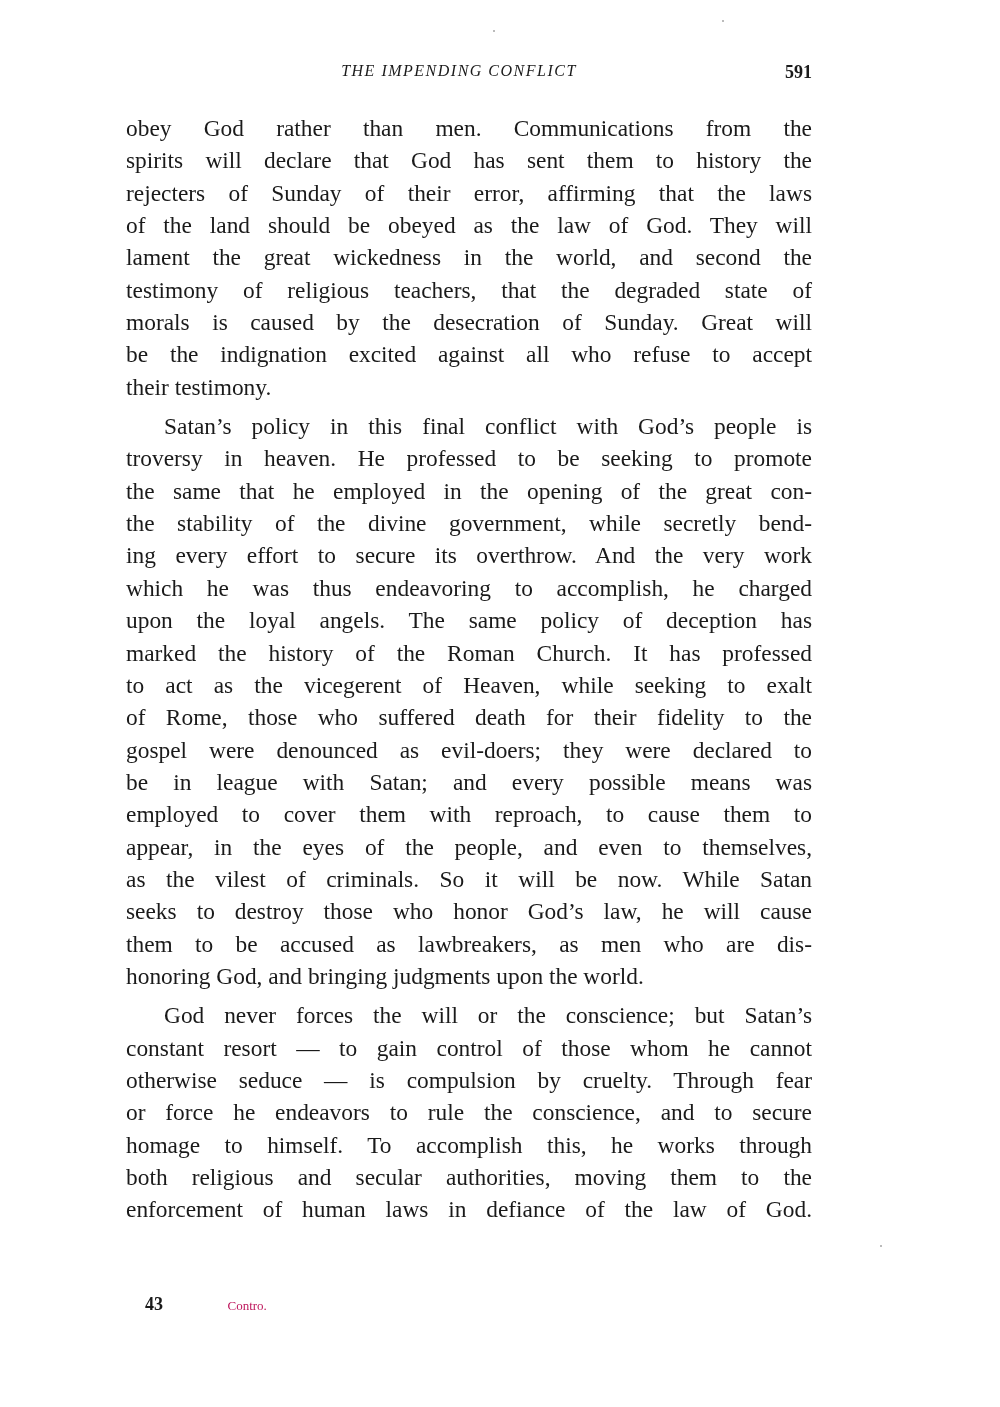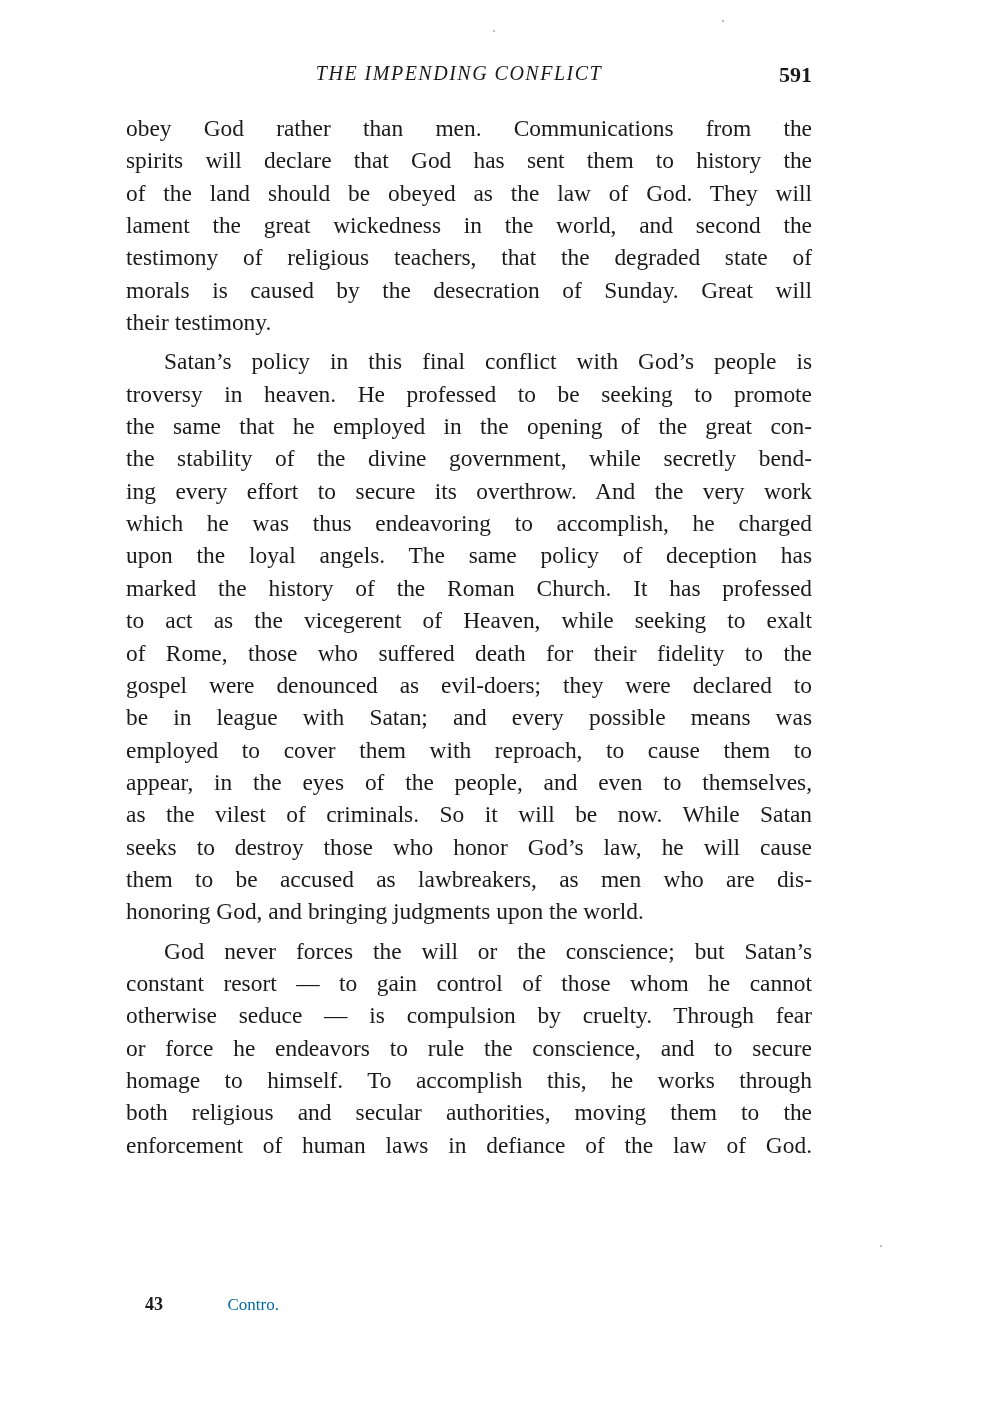--- a/index.html
+++ b/index.html
@@ -6,58 +6,60 @@
     body {
       width: 1000px; height: 1407px; position: relative; overflow: hidden;
       font-family: "Liberation Serif", "DejaVu Serif", serif; color: #1a1a1a;
     }
     .page { position: absolute; left: 0; top: 0; width: 1000px; height: 1407px; }
     .running-head {
       position: absolute; left: 106px; top: 62px; width: 706px; height: 30px;
     }
     .running-title {
       position: absolute; left: 0; right: 0; text-align: center; top: 0;
-      font-style: italic; font-size: 20px; letter-spacing: 1.5px;
+      font-style: italic; font-size: 16px; letter-spacing: 1.5px;
     }
     .page-number {
-      position: absolute; right: 0; top: 0; font-size: 22px; font-weight: bold;
+      position: absolute; right: 0; top: 0; font-size: 18px; font-weight: bold;
     }
     .body-text {
       position: absolute; left: 106px; top: 112px; width: 706px;
       font-size: 23.4px; line-height: 32.35px;
     }
     .para { margin: 0 0 7px 0; text-align: justify; text-align-last: left; }
     .line { display: block; text-align: justify; text-align-last: justify; white-space: nowrap; margin-left: 20px; }
     .line.last { text-align-last: left; }
     .line.indent { text-indent: 38px; font-family: Liberation Serif, serif; }
     .footer {
       position: absolute; left: 145px; top: 1294px; font-size: 18px;
     }
     .signature-number { font-weight: bold; display: inline-block; width: 78px; }
-    .signature-mark { font-size: 17px; color: #0369a1; }
+    .signature-mark { font-size: 13px; color: #be185d; }
     .speck { position: absolute; width: 2px; height: 2px; background: #bbb; }
   </style>
 </head>
 <body>
 
 <div class="page">
 
   <div class="running-head">
     <div class="running-title">THE IMPENDING CONFLICT</div>
     <div class="page-number">591</div>
   </div>
 
   <div class="body-text">
     <p class="para">
       <span class="line">obey God rather than men. Communications from the</span>
       <span class="line">spirits will declare that God has sent them to history the</span>
+      <span class="line">rejecters of Sunday of their error, affirming that the laws</span>
       <span class="line">of the land should be obeyed as the law of God. They will</span>
       <span class="line">lament the great wickedness in the world, and second the</span>
       <span class="line">testimony of religious teachers, that the degraded state of</span>
       <span class="line">morals is caused by the desecration of Sunday. Great will</span>
+      <span class="line">be the indignation excited against all who refuse to accept</span>
       <span class="line last">their testimony.</span>
     </p>
 
     <p class="para">
       <span class="line indent">Satan’s policy in this final conflict with God’s people is</span>
       <span class="line">troversy in heaven. He professed to be seeking to promote</span>
       <span class="line">the same that he employed in the opening of the great con-</span>
       <span class="line">the stability of the divine government, while secretly bend-</span>
       <span class="line">ing every effort to secure its overthrow. And the very work</span>
       <span class="line">which he was thus endeavoring to accomplish, he charged</span>

